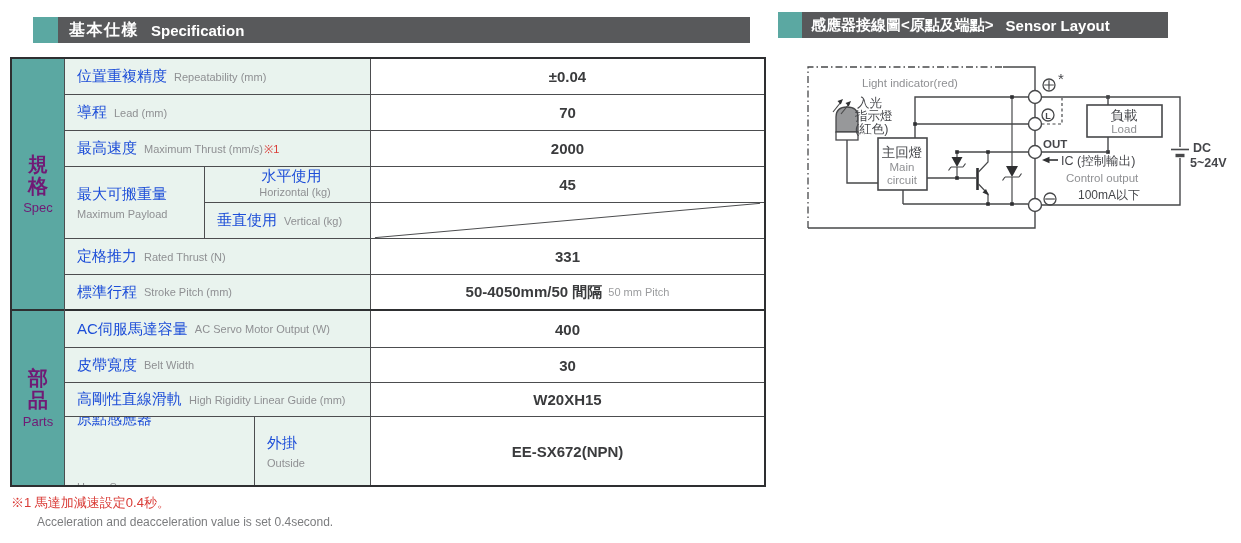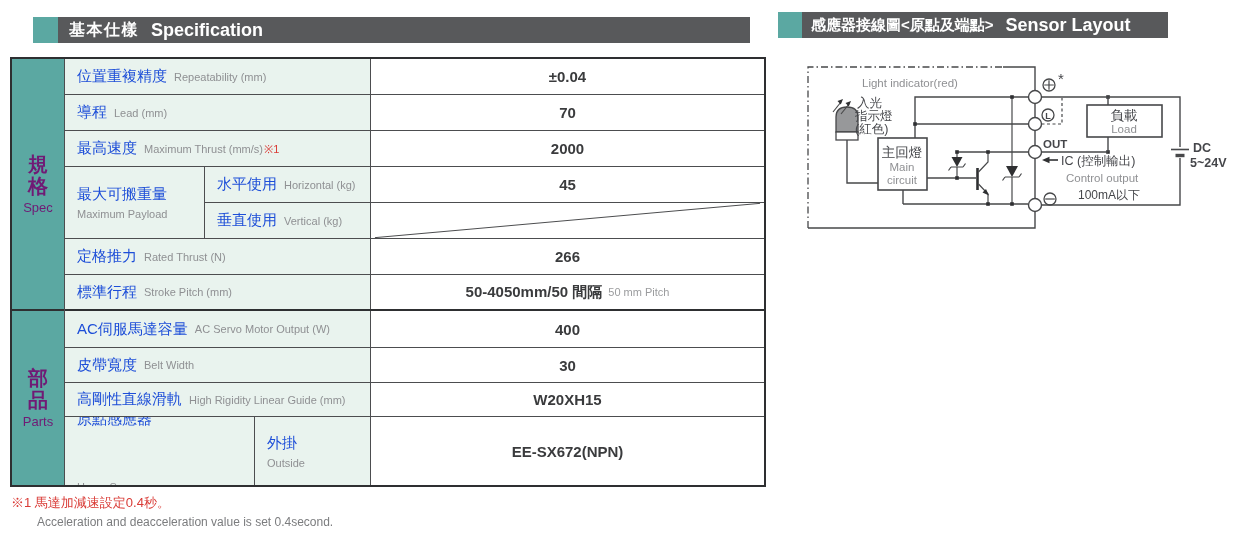--- a/index.html
+++ b/index.html
@@ -5,21 +5,21 @@
   * { box-sizing: border-box; margin: 0; padding: 0; }
   html,body { background:#fff; }
   .stage{
     position:relative; width:1241px; height:543px; background:#ffffff;
     font-family:"Liberation Sans", sans-serif; overflow:hidden; color:#45464a;
   }
   
   .hbar{ position:absolute; height:26px; background:#58595b; display:flex; align-items:center; color:#fff; }
   .hbar .sq{ width:25px; height:26px; background:#5ba8a2; flex:none; }
   .hbar .zh{ font-size:16px; font-weight:700; margin-left:11px; letter-spacing:1.5px; white-space:nowrap; }
-  .hbar .en{ font-size:18px; font-weight:700; margin-left:12px; white-space:nowrap; }
+  .hbar .en{ font-size:15px; font-weight:700; margin-left:12px; white-space:nowrap; }
 
   
   .spec-table{
     position:absolute; left:10px; top:57px; width:756px;
     border:2px solid #2e2f31; display:flex; background:#fff;
   }
   .rail{ width:53px; flex:none; border-right:1px solid #4c4d4f; display:flex; flex-direction:column; }
   .rail-cell{ background:#5ba8a2; color:#701a75; display:flex; flex-direction:column; align-items:center; justify-content:center; }
   .rail-cell.parts{ flex:1; border-top:2px solid #2e2f31; }
   .rail-zh{ width:22px; font-size:20px; font-weight:700; line-height:1.12; word-break:break-all; text-align:center; }
@@ -124,21 +124,21 @@
         <div class="val">2000</div>
       </div>
 
       <div class="trow" style="height:72px;">
         <div class="lbl stacked" style="width:140px;">
           <span class="zh">最大可搬重量</span>
           <span class="en">Maximum Payload</span>
         </div>
         <div class="dbl">
           <div class="dbl-row top">
-            <div class="lbl" style="width:166px;">
+            <div class="lbl" style="width:166px;flex-direction:column;">
               <span class="zh">水平使用</span>
               <span class="en">Horizontal (kg)</span>
             </div>
             <div class="val">45</div>
           </div>
           <div class="dbl-row bot">
             <div class="lbl" style="width:166px;">
               <span class="zh">垂直使用</span>
               <span class="en">Vertical (kg)</span>
             </div>
@@ -149,21 +149,21 @@
             </div>
           </div>
         </div>
       </div>
 
       <div class="trow" style="height:36px;">
         <div class="lbl">
           <span class="zh">定格推力</span>
           <span class="en">Rated Thrust (N)</span>
         </div>
-        <div class="val">266</div>
+        <div class="val">331</div>
       </div>
 
       <div class="trow" style="height:35px;">
         <div class="lbl">
           <span class="zh">標準行程</span>
           <span class="en">Stroke Pitch (mm)</span>
         </div>
         <div class="val">
           <span>50-4050mm/50 間隔</span>
           <span class="suffix">50 mm Pitch</span>

